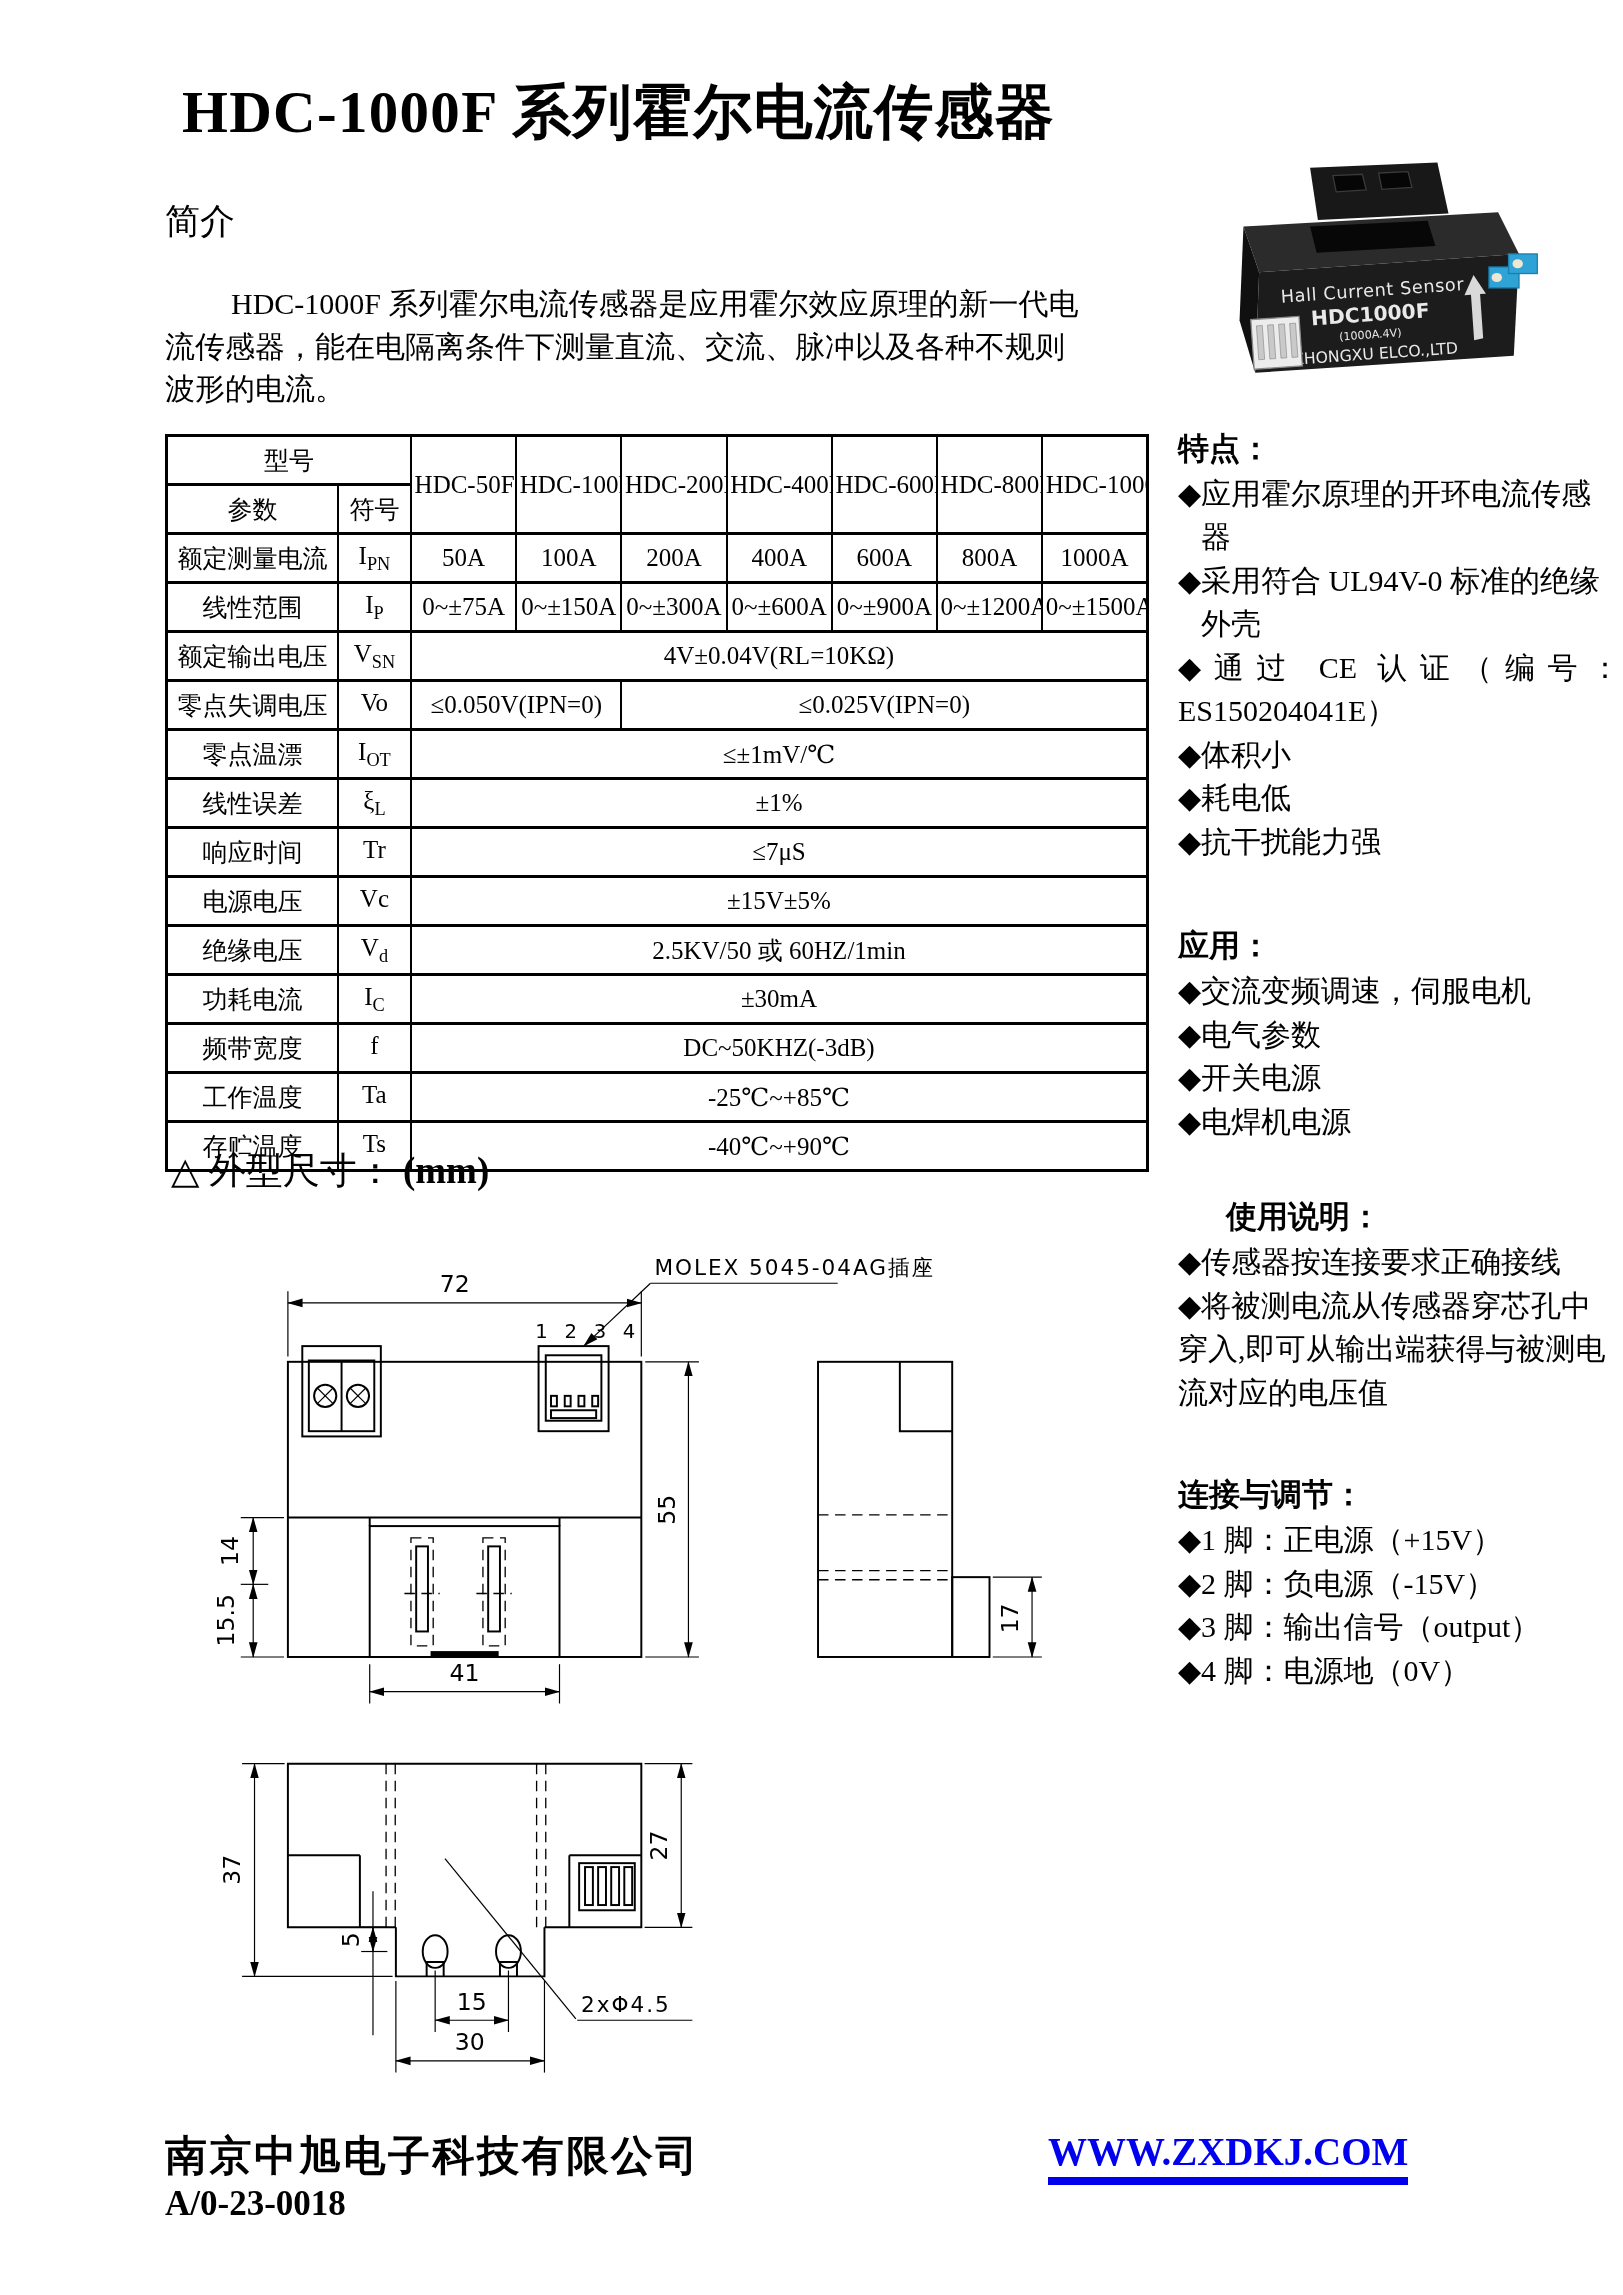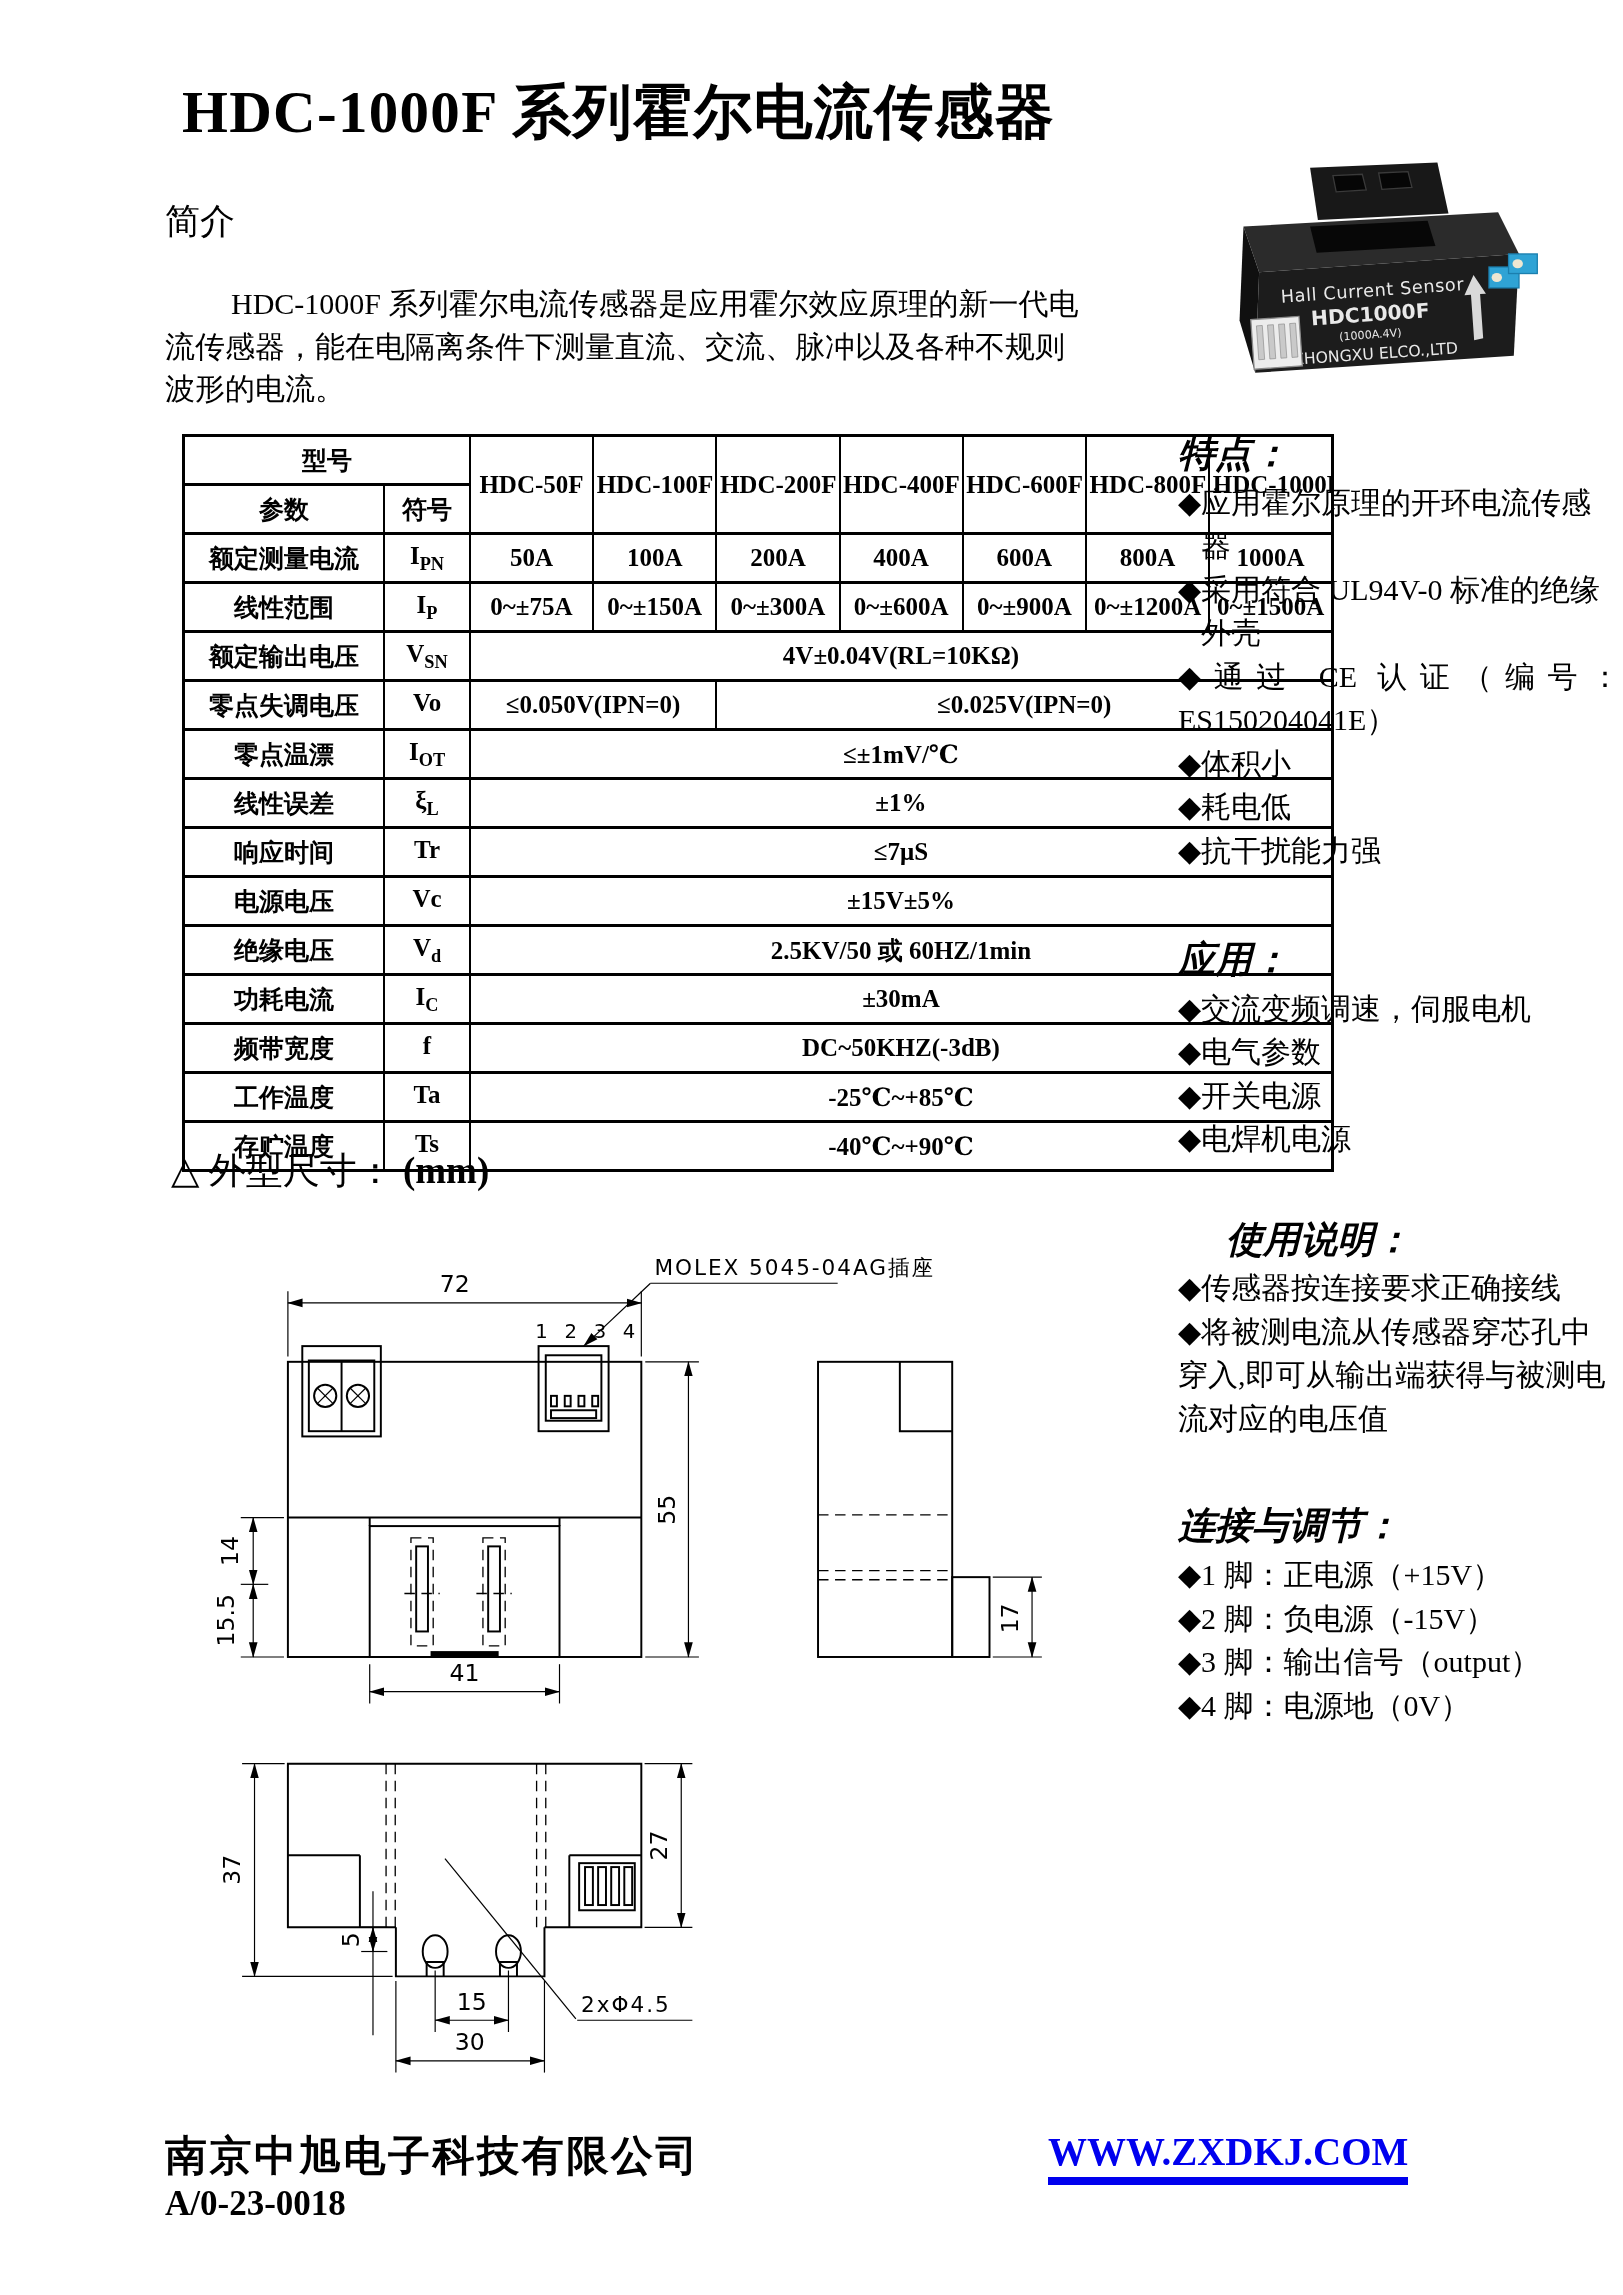--- a/index.html
+++ b/index.html
@@ -8,32 +8,32 @@
   .abs{position:absolute;}
   
   .title{left:182px;top:73px;font-size:59px;font-weight:bold;letter-spacing:1.3px;}
   .intro-h{left:165px;top:198px;font-size:35px;}
   .intro-p{left:165px;top:253px;width:916px;font-size:30px;line-height:1.42;text-indent:2.2em;}
   .elec-h{left:164px;top:390px;font-size:35px;}
   .elec-h .cond{font-size:33px;}
   .outline-h{left:171px;top:1146px;font-size:37px;}
   .outline-h .unit{font-weight:bold;}
   
-  table.params{position:absolute;left:182px;top:434px;width:1152px;border-collapse:collapse;
-       table-layout:fixed;border:3.3px solid #000;font-weight:bold;}
+  table.params{position:absolute;left:165px;top:434px;width:984px;border-collapse:collapse;
+       table-layout:fixed;border:3.3px solid #000;}
   table.params td{border:2px solid #000;border-top-width:3.9px;border-bottom-width:3.9px;
        height:46px;text-align:center;font-size:25px;padding:0 2.6px;overflow:hidden;white-space:nowrap;}
   td.p-name{text-align:left;padding-left:6.5px;font-size:26px;}
   td.p-sym{font-size:30px;}
   td.p-sym sub{font-size:18.3px;}
   td.model{font-size:25px;}
   td.corner-top{font-size:27.5px;}
   
   .sidebar{left:1178px;top:427px;width:442px;font-size:30px;line-height:1.45;}
-  .sb-h{font-weight:bold;font-size:37px;font-style:italic;}
+  .sb-h{font-weight:bold;font-size:31px;}
   .s-item{display:flex;align-items:flex-start;}
   .s-item .blt{flex:0 0 auto;}
   .s-item.inline-wrap{display:block;}
   .just{text-align:justify;}
   .gap60{margin-top:61px;} .gap80{margin-top:52px;margin-left:48px;} .gap90{margin-top:59px;}
   
   svg.drawing{left:157px;top:1240px;}
   svg.drawing .obj{stroke:#000;stroke-width:3;fill:none;}
   svg.drawing .thin{stroke:#000;stroke-width:1.8;fill:none;}
   svg.drawing .dsh{stroke:#000;stroke-width:2;fill:none;stroke-dasharray:16 10;}

